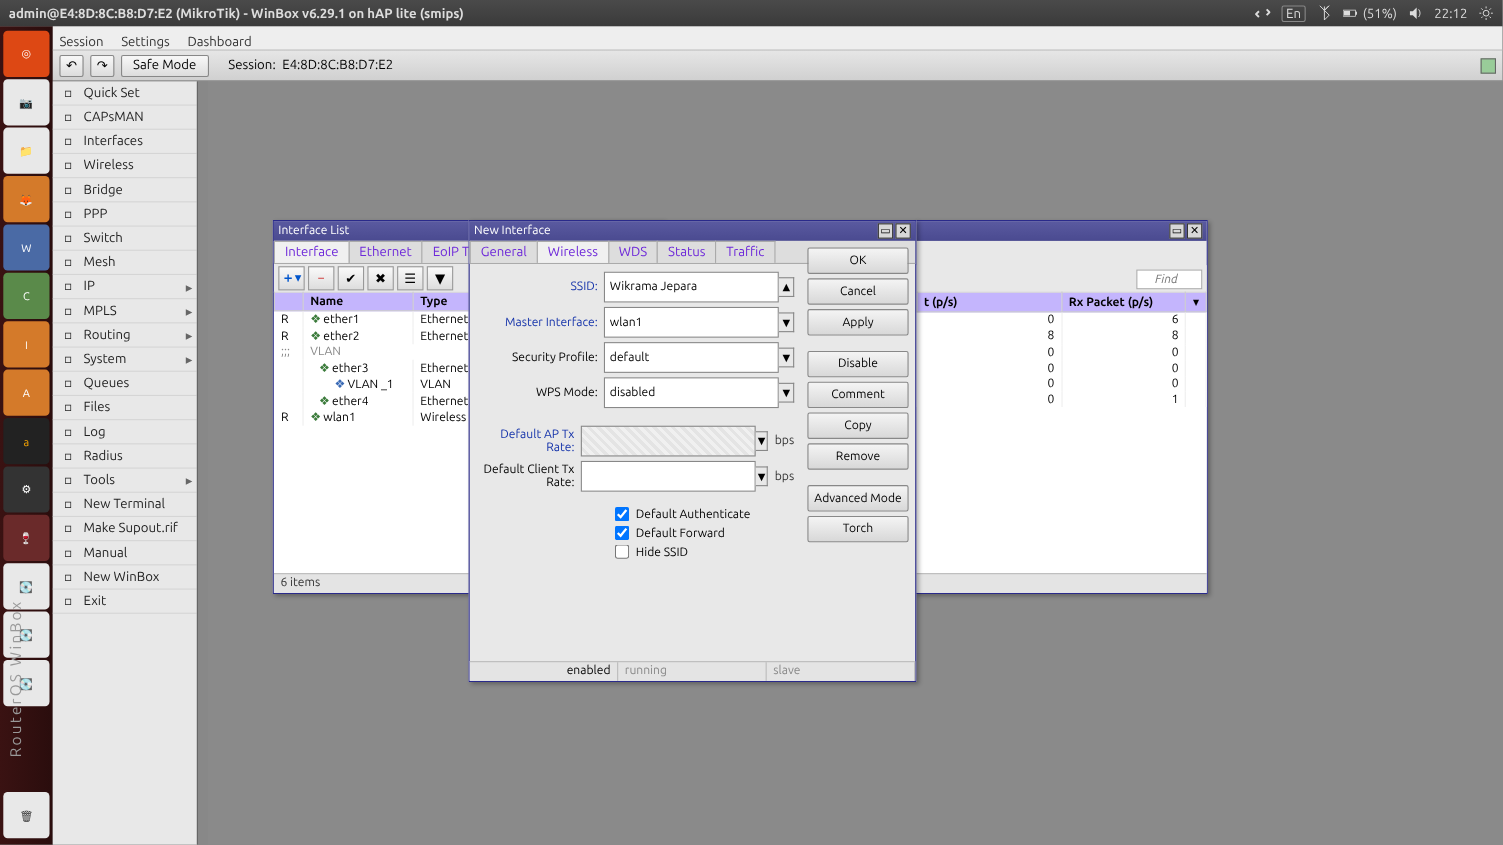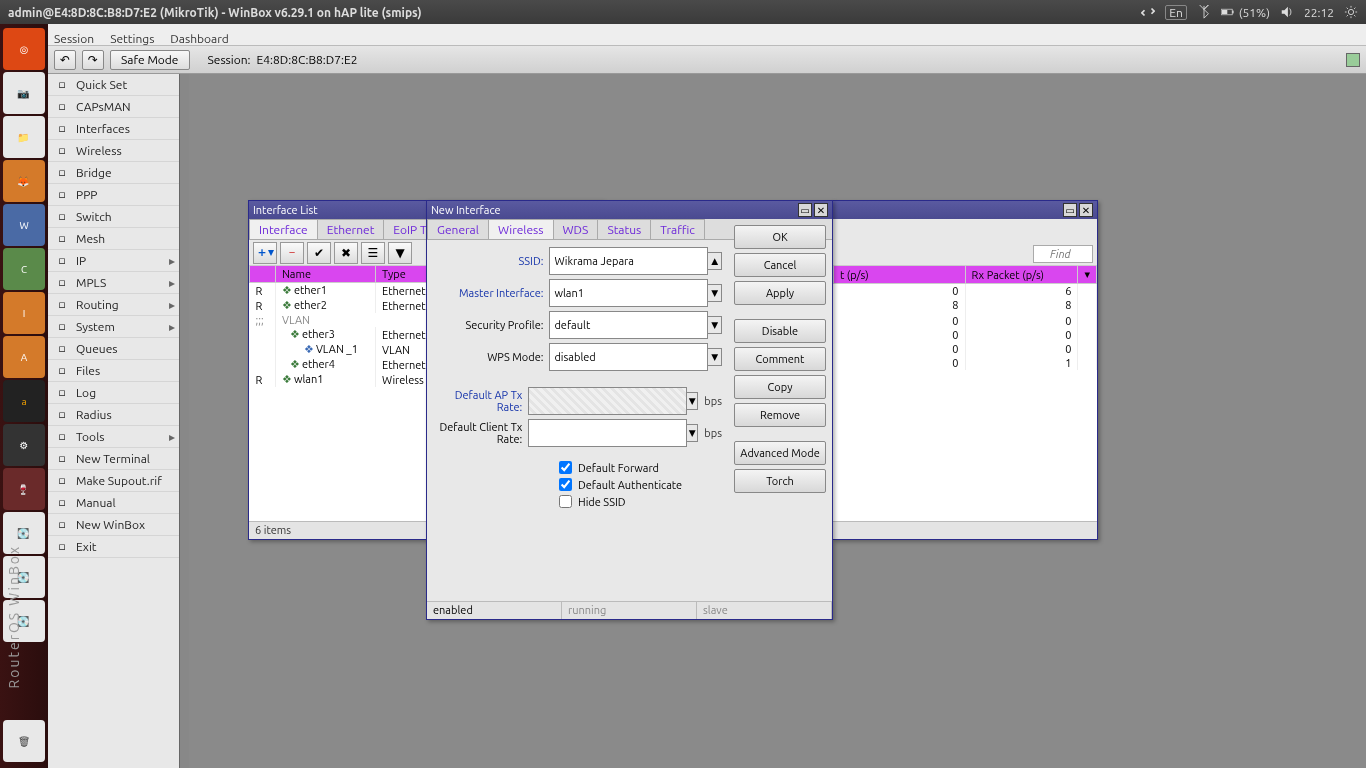--- a/index.html
+++ b/index.html
@@ -42,38 +42,38 @@
   .iwin .titlebar .wbtns { margin-left:auto; display:flex; gap:2px;}
   .iwin .titlebar .wbtn { width:14px; height:14px; background:#d8d8d8; border:1px solid #333; font-size:10px; display:flex; align-items:center; justify-content:center; color:#000;}
   .win-toolbar { height:26px; background:#e8e8e8; border-bottom:1px solid #bbb; display:flex; align-items:center; gap:3px; padding:0 4px;}
   .win-toolbar .small-btn { width:24px; height:22px; border:1px solid #999; background:linear-gradient(#fafafa,#ddd); display:flex; align-items:center; justify-content:center; font-size:12px;}
   .win-toolbar .find { margin-left:auto; width:60px; height:18px; border:1px solid #aaa; background:#fff; font-size:11px; font-style:italic; color:#888; padding:0 16px;}
   .tabs { display:flex; border-bottom:1px solid #aaa; background:#ddd; font-size:12px;}
   .tabs .tab { padding:3px 9px; border:1px solid #aaa; border-bottom:none; background:#ddd; margin-right:-1px; color:#6d28d9;}
   .tabs .tab.active { background:#f0f0f0;}
   
   table.grid { width:100%; border-collapse:collapse; font-size:11px; background:#fff;}
-  table.grid th { background:#d946ef; border:1px solid #ccc; text-align:left; padding:2px 6px; font-weight:normal; color:#000;}
+  table.grid th { background:#c4b5fd; border:1px solid #ccc; text-align:left; padding:2px 6px; font-weight:bold; color:#000;}
   table.grid td { border-right:1px solid #eee; padding:1px 6px; color:#000;}
   table.grid tr:nth-child(even) td {}
   .statusbar { position:absolute; left:0; right:0; bottom:0; height:18px; background:#e4e4e4; border-top:1px solid #bbb; font-size:11px; padding:2px 6px; color:#333;}
   
   .form-row { display:flex; align-items:center; font-size:11px; padding:2px 8px; color:#000;}
   .form-row .lbl { width:118px; text-align:right; padding-right:6px;}
   .form-row .lbl.blue { color:#1533aa;}
   .form-row input[type=text] { flex:1; height:28px; border:1px solid #888; background:#fff; padding:0 4px; font-size:11px;}
   .form-row input.disabled-look { background: repeating-linear-gradient(45deg,#f0f0f0,#f0f0f0 3px,#e4e4e4 3px,#e4e4e4 6px);}
   .form-row .combo { width:14px; height:18px; border:1px solid #888; border-left:none; background:#e8e8e8; display:flex; align-items:center; justify-content:center; font-size:9px;}
   .form-row .unit { margin-left:6px; color:#333;}
   .vbuttons { position:absolute; right:6px; top:24px; width:92px; display:flex; flex-direction:column; gap:4px;}
   .vbuttons button { height:24px; border:1px solid #888; background:linear-gradient(#f4f4f4,#d8d8d8); font-size:11px; border-radius:2px; color:#000;}
   .check { display:flex; align-items:center; font-size:11px; padding:2px 8px 2px 132px; gap:6px;}
   .status3 { position:absolute; left:0; right:0; bottom:0; height:18px; display:flex; background:#e4e4e4; border-top:1px solid #bbb; font-size:11px;}
   .status3 div { flex:1; padding:2px 6px; border-right:1px solid #bbb; color:#888;}
-  .status3 div:first-child { color:#000;}
+  .status3 div:first-child { color:#000;text-align:right;}
   .small-flag { font-size:11px; color:#000;}
   .if-icon { color:#3a7a3a; font-weight:bold; margin-right:2px;}
   .vlan-icon { color:#3a6ab5; font-weight:bold; margin-right:2px;}
 </style>
 </head>
 <body>
 
 <div class="top-bar">
   <span class="title">admin@E4:8D:8C:B8:D7:E2 (MikroTik) - WinBox v6.29.1 on hAP lite (smips)</span>
   <span class="spacer"></span>
@@ -421,25 +421,25 @@
       </div>
       <div class="form-row">
         <span class="lbl">Default Client Tx Rate:</span>
         <input type="text" style="">
         <div class="combo">▼</div>
         <span class="unit">bps</span>
       </div>
       <div style="height:10px;"></div>
       <div class="check">
           <input type="checkbox" checked="" style="">
-          <span>Default Forward</span>
+          <span>Default Authenticate</span>
         </div>
       <div class="check">
           <input type="checkbox" checked="" style="">
-          <span>Default Authenticate</span>
+          <span>Default Forward</span>
         </div>
       <div class="check">
           <input type="checkbox" style="">
           <span>Hide SSID</span>
         </div>
     </div>
 
     <div class="vbuttons">
       <button>OK</button>
       <button>Cancel</button>

